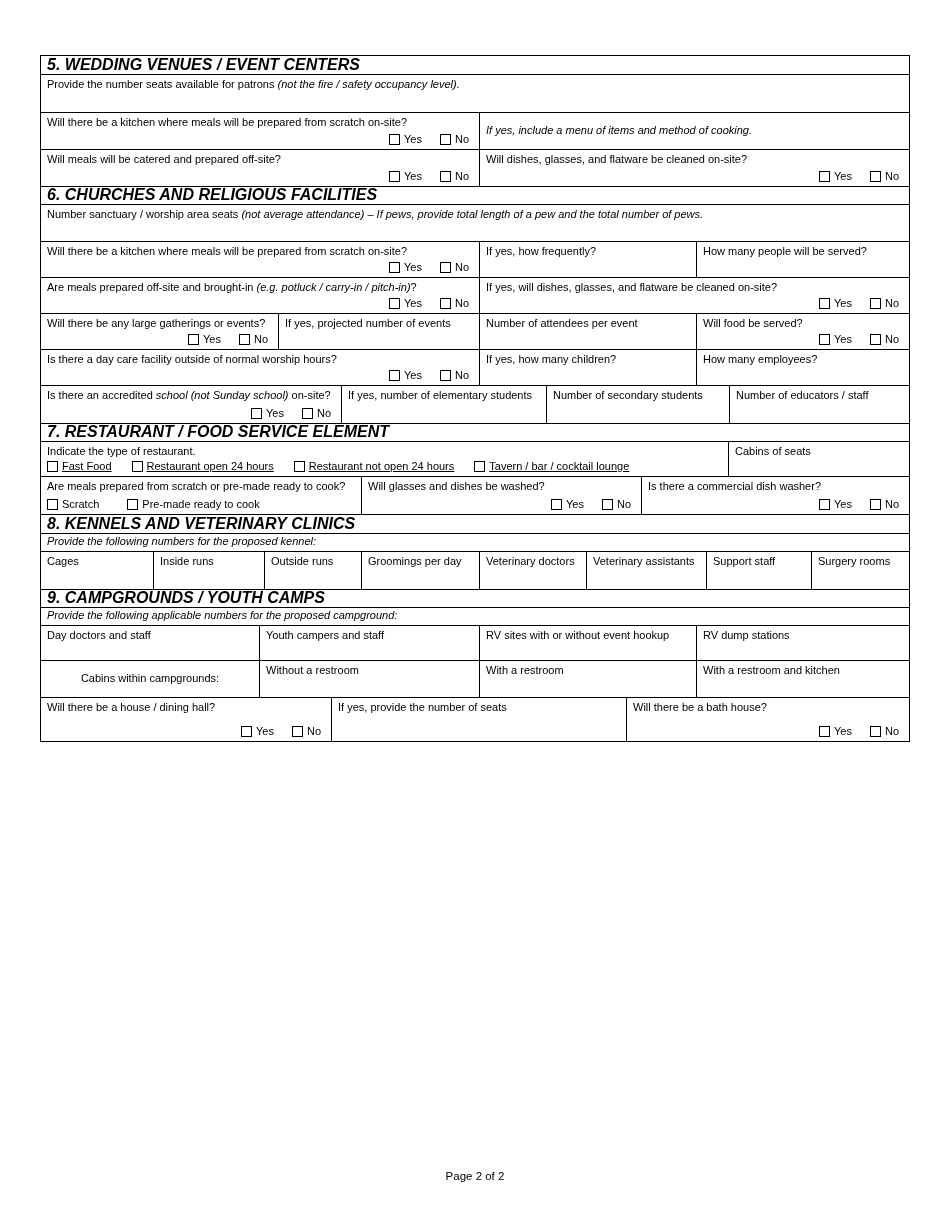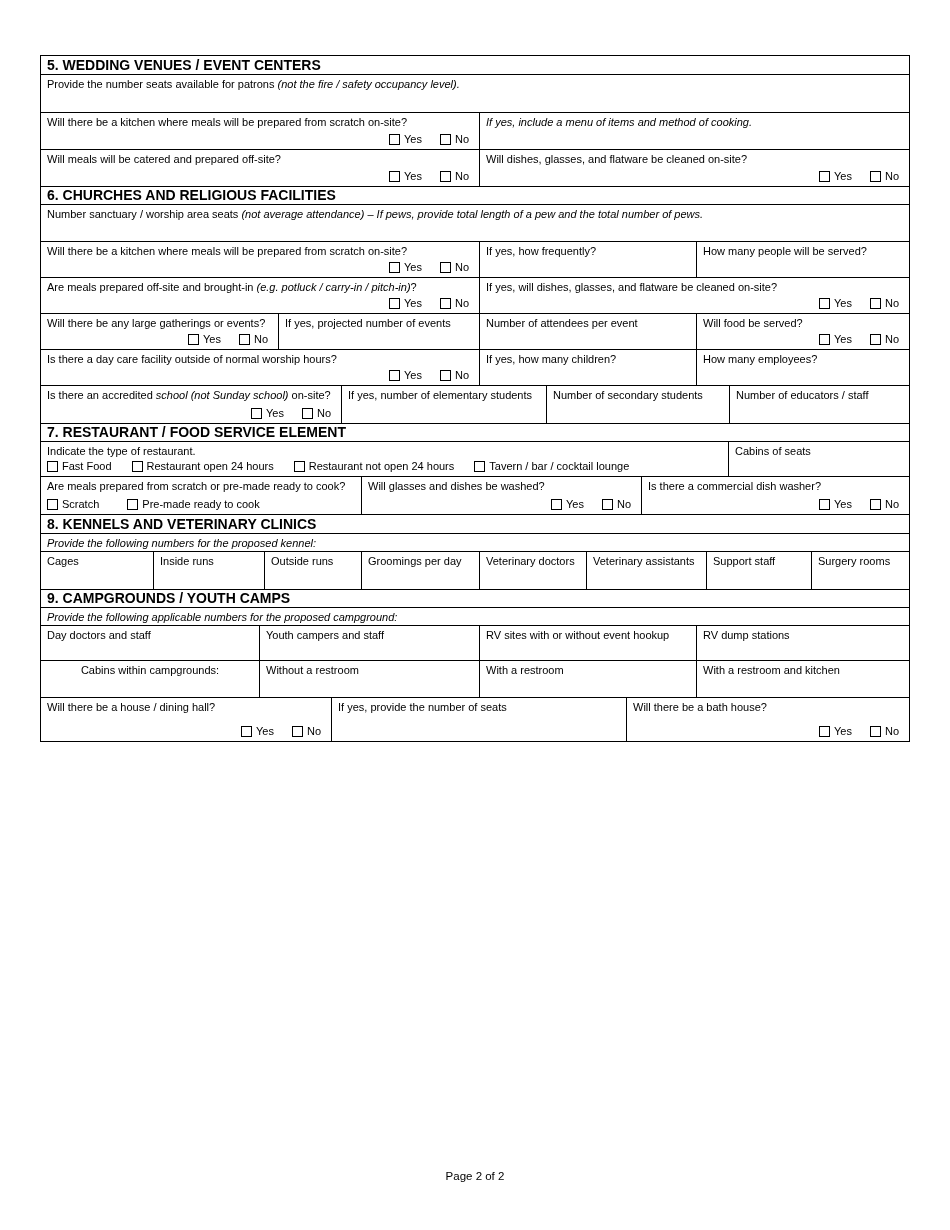--- a/index.html
+++ b/index.html
@@ -6,30 +6,30 @@
   html,body { background:#fff; }
   body {
     width:950px; height:1230px; position:relative;
     font-family:"Liberation Sans", sans-serif; color:#000;
   }
   .form { position:absolute; left:40px; top:55px; width:870px; border:1px solid #000; background:#fff; }
   .row { display:flex; align-items:stretch; }
   .row + .row { border-top:1px solid #000; }
   .c { padding:3px 6px 4px 6px; display:flex; flex-direction:column; justify-content:space-between; overflow:hidden; }
   .c + .c { border-left:1px solid #000; }
-  .hdr { font-weight:bold; font-size:14px; justify-content:center; }
+  .hdr { font-weight:bold; font-size:16px; justify-content:center;font-style:italic; }
   .q, .lbl { font-size:11px; line-height:1.25; }
   .it { font-style:italic; }
-  .vcenter { justify-content:flex-start; }
+  .vcenter { justify-content:center; }
   .center-text { text-align:center; }
   .yn { display:flex; justify-content:flex-end; align-items:center; padding-right:4px; }
   .cb { width:11px; height:11px; border:1px solid #000; background:#fff; flex:0 0 auto; display:inline-block; }
   .cbl { font-size:11px; margin-left:4px; }
   .gap { margin-left:18px; }
-  .opts { display:flex; align-items:flex-start; gap:20px; }
+  .opts { display:flex; align-items:flex-start; gap:20px;text-decoration:underline; }
   .opts2 { display:flex; align-items:center; gap:28px; }
   .opt { display:inline-flex; align-items:center; cursor:default; }
   .footer { position:absolute; top:1170px; left:0; width:950px; text-align:center; font-size:11.5px; }
 </style>
 </head>
 <body>
 
 <div class="form">
 
   <div class="row" style="height:18px">

